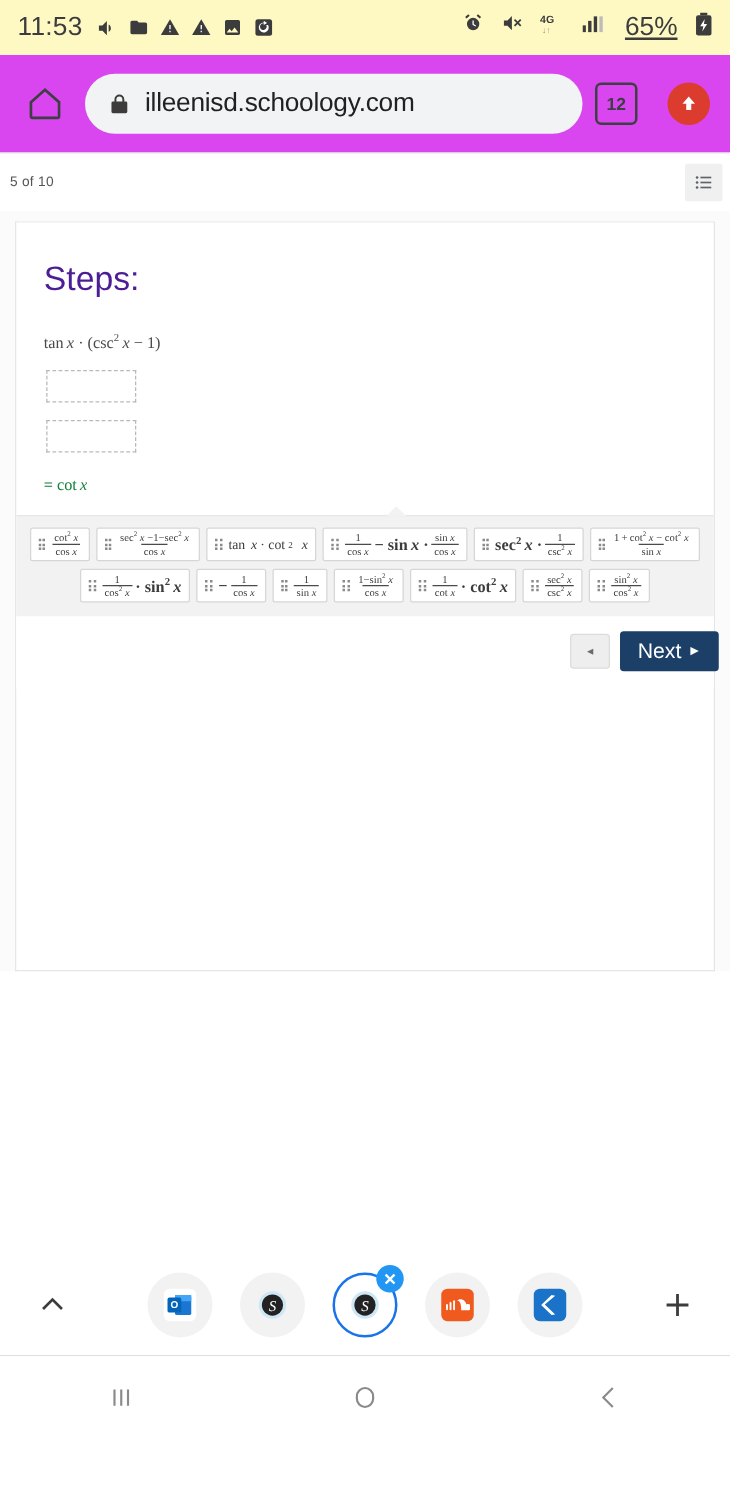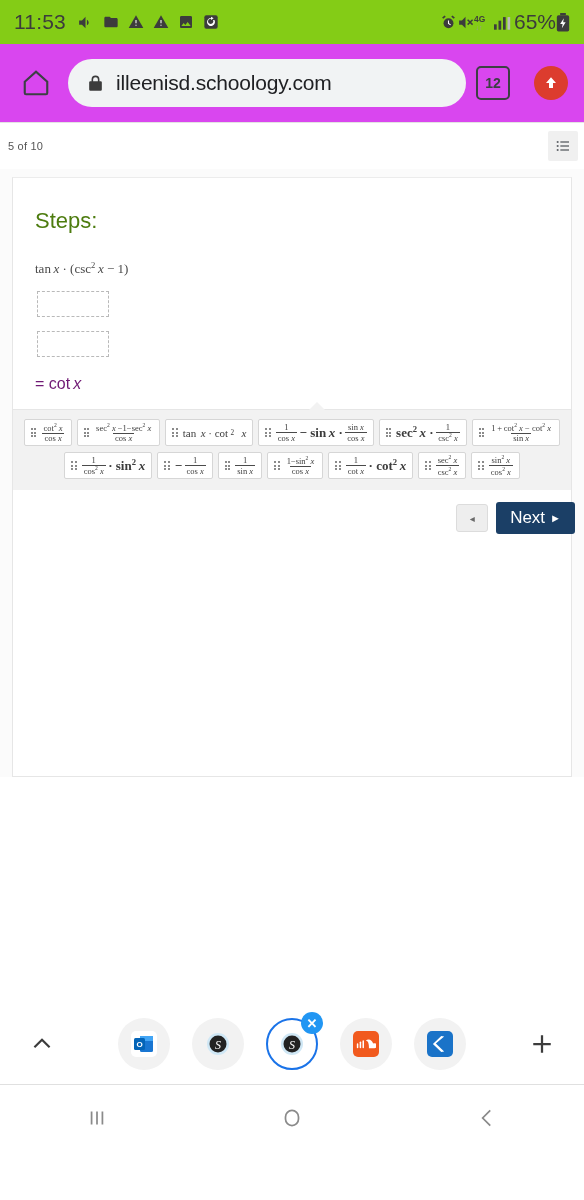--- a/index.html
+++ b/index.html
@@ -9,26 +9,26 @@
     background: #ffffff;
     overflow: hidden;
   }
   body { position: relative; }
 
   
   .statusbar {
     height: 44px; width: 100%;
     display: flex; align-items: center;
     padding: 0 14px;
-    background: #84cc16;
+    background: #fef9c3;
     color: #3c3c3c;
   }
   .sb-time { font-size: 21px; letter-spacing: .2px; color: #3c3c3c; }
   .sb-left-icons { display: flex; align-items: center; gap: 9px; margin-left: 11px; }
-  .sb-right { margin-left: auto; display: flex; align-items: center; gap: 0; }
+  .sb-right { margin-left: auto; display: flex; gap: 14px; text-decoration: underline; }
   .sb-batt-text { font-size: 21px; color: #3c3c3c; margin-left: 2px; }
   .ico { display: inline-block; line-height: 0; }
   .ico svg { display: block; }
 
   
   .urlbar {
     height: 78px; width: 100%;
     display: flex; align-items: center;
     padding: 0 16px;
     background: #d946ef;
@@ -88,37 +88,37 @@
     font-size: 21.5px; line-height: 48px;
     color: #2b2b2b; letter-spacing: -.1px;
   }
   .eq-main {
     padding: 22px 0 0 22px;
     font-family: "Liberation Serif", serif;
     font-size: 13px; color: #4a4a4a;
   }
   .steps-title {
     padding: 30px 0 0 22px;
-    font-size: 22px; color: #4d7c0f;
+    font-size: 27px; color: #4c1d95;
   }
   .eq-step {
     padding: 26px 0 0 22px;
     font-family: "Liberation Serif", serif;
     font-size: 13px; color: #4a4a4a;
   }
   .dropzone {
     margin: 14px 0 0 24px;
     width: 72px; height: 26px;
     border: 1px dashed #b9b9b9;
     background: #ffffff;
   }
   .eq-rhs {
     padding: 18px 0 0 22px;
-    font-family: Liberation Sans, sans-serif;
-    font-size: 16px; color: #701a75;
+    font-family: Liberation Serif, serif;
+    font-size: 13px; color: #15803d;
   }
 
   
   .bank-wrap { margin-top: 16px; position: relative; }
   .bank-caret {
     position: absolute; top: -7px; left: 296px;
     width: 0; height: 0;
     border-left: 8px solid transparent;
     border-right: 8px solid transparent;
     border-bottom: 8px solid #f2f2f2;

